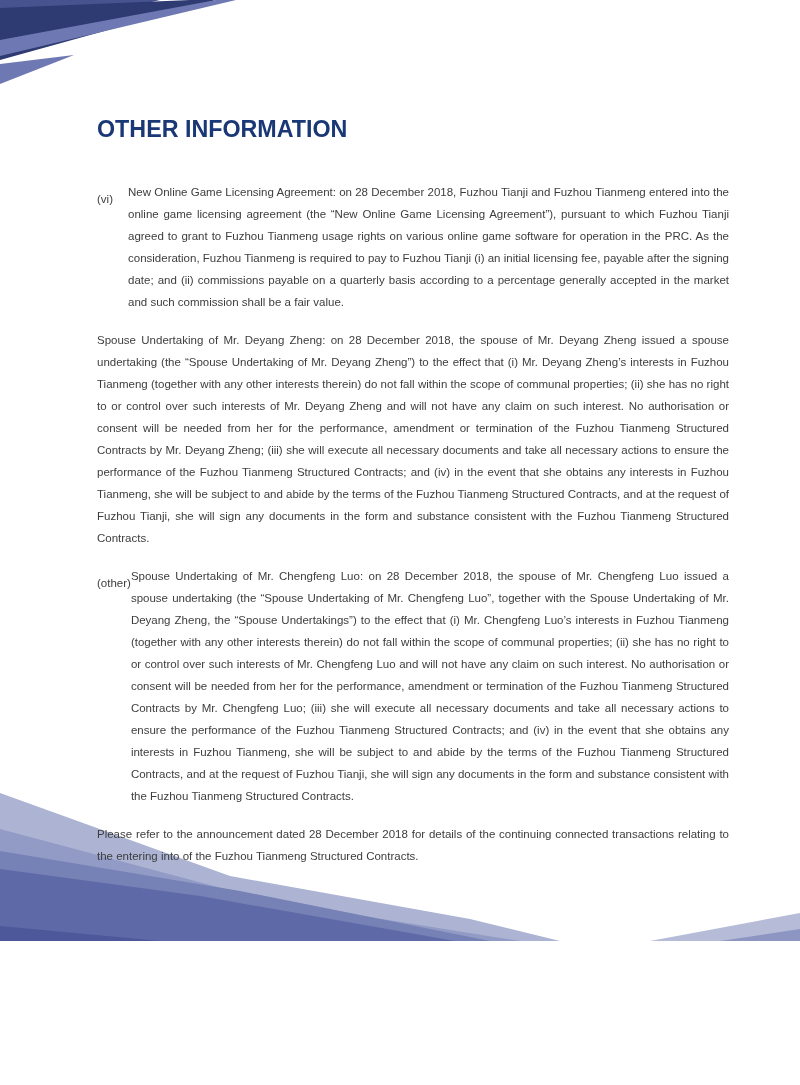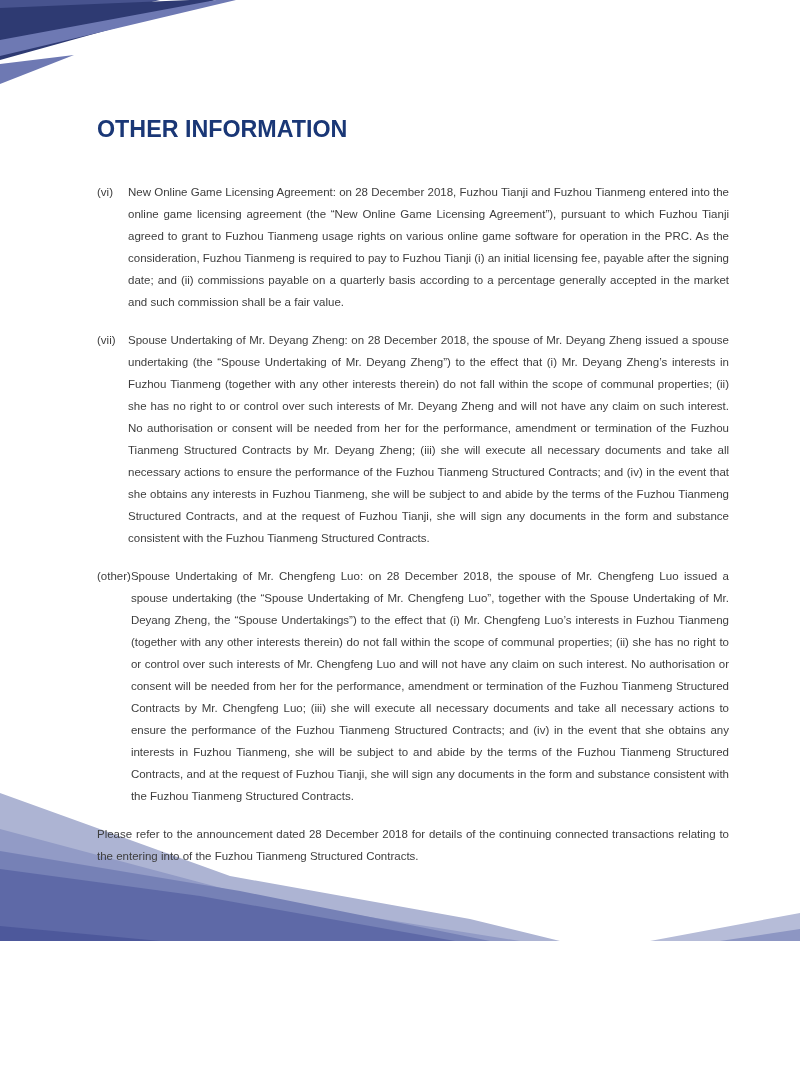--- a/index.html
+++ b/index.html
@@ -31,21 +31,21 @@
   .doc-content {
     position: absolute;
     left: 97px;
     top: 181px;
     width: 632px;
     color: #3d3d3d;
     font-size: 11.5px;
     line-height: 22px;
   }
   .list-item { display: flex; margin-bottom: 16px; }
-  .item-label { flex: 0 0 31px; }
+  .item-label { flex: 0 0 31px; margin-top: 7px; }
   .item-text  { flex: 1 1 auto; text-align: justify; }
   .closing-paragraph { margin-top: 7px; text-align: justify; }
 
   .footer-page-number {
     position: absolute;
     left: 27px;
     top: 1033px;
     font-size: 14.5px;
     font-weight: bold;
     color: #1d4ed8;
@@ -110,21 +110,20 @@
   <h1 class="page-heading">OTHER INFORMATION</h1>
 
   <div class="doc-content">
 
     <div class="list-item">
       <span class="item-label">(vi)</span>
       <span class="item-text">New Online Game Licensing Agreement: on 28 December 2018, Fuzhou Tianji and Fuzhou Tianmeng entered into the online game licensing agreement (the “New Online Game Licensing Agreement”), pursuant to which Fuzhou Tianji agreed to grant to Fuzhou Tianmeng usage rights on various online game software for operation in the PRC. As the consideration, Fuzhou Tianmeng is required to pay to Fuzhou Tianji (i) an initial licensing fee, payable after the signing date; and (ii) commissions payable on a quarterly basis according to a percentage generally accepted in the market and such commission shall be a fair value.</span>
     </div>
 
     <div class="list-item">
-      <span class="item-label">(vii)</span>
       <span class="item-text">Spouse Undertaking of Mr. Deyang Zheng: on 28 December 2018, the spouse of Mr. Deyang Zheng issued a spouse undertaking (the “Spouse Undertaking of Mr. Deyang Zheng”) to the effect that (i) Mr. Deyang Zheng’s interests in Fuzhou Tianmeng (together with any other interests therein) do not fall within the scope of communal properties; (ii) she has no right to or control over such interests of Mr. Deyang Zheng and will not have any claim on such interest. No authorisation or consent will be needed from her for the performance, amendment or termination of the Fuzhou Tianmeng Structured Contracts by Mr. Deyang Zheng; (iii) she will execute all necessary documents and take all necessary actions to ensure the performance of the Fuzhou Tianmeng Structured Contracts; and (iv) in the event that she obtains any interests in Fuzhou Tianmeng, she will be subject to and abide by the terms of the Fuzhou Tianmeng Structured Contracts, and at the request of Fuzhou Tianji, she will sign any documents in the form and substance consistent with the Fuzhou Tianmeng Structured Contracts.</span>
     </div>
 
     <div class="list-item">
       <span class="item-label">(other)</span>
       <span class="item-text">Spouse Undertaking of Mr. Chengfeng Luo: on 28 December 2018, the spouse of Mr. Chengfeng Luo issued a spouse undertaking (the “Spouse Undertaking of Mr. Chengfeng Luo”, together with the Spouse Undertaking of Mr. Deyang Zheng, the “Spouse Undertakings”) to the effect that (i) Mr. Chengfeng Luo’s interests in Fuzhou Tianmeng (together with any other interests therein) do not fall within the scope of communal properties; (ii) she has no right to or control over such interests of Mr. Chengfeng Luo and will not have any claim on such interest. No authorisation or consent will be needed from her for the performance, amendment or termination of the Fuzhou Tianmeng Structured Contracts by Mr. Chengfeng Luo; (iii) she will execute all necessary documents and take all necessary actions to ensure the performance of the Fuzhou Tianmeng Structured Contracts; and (iv) in the event that she obtains any interests in Fuzhou Tianmeng, she will be subject to and abide by the terms of the Fuzhou Tianmeng Structured Contracts, and at the request of Fuzhou Tianji, she will sign any documents in the form and substance consistent with the Fuzhou Tianmeng Structured Contracts.</span>
     </div>
 
     <p class="closing-paragraph">Please refer to the announcement dated 28 December 2018 for details of the continuing connected transactions relating to the entering into of the Fuzhou Tianmeng Structured Contracts.</p>
   </div>

